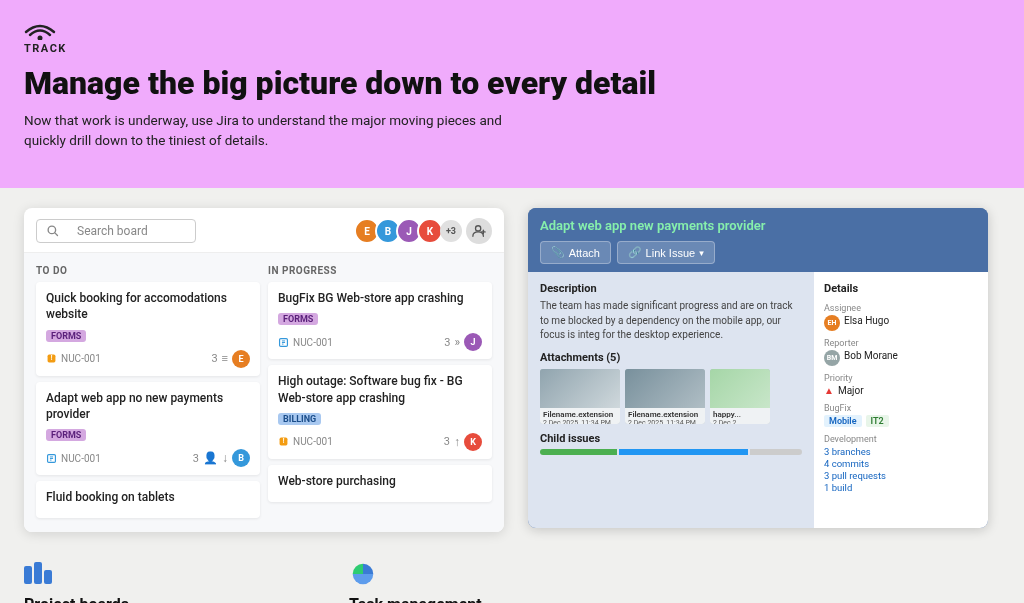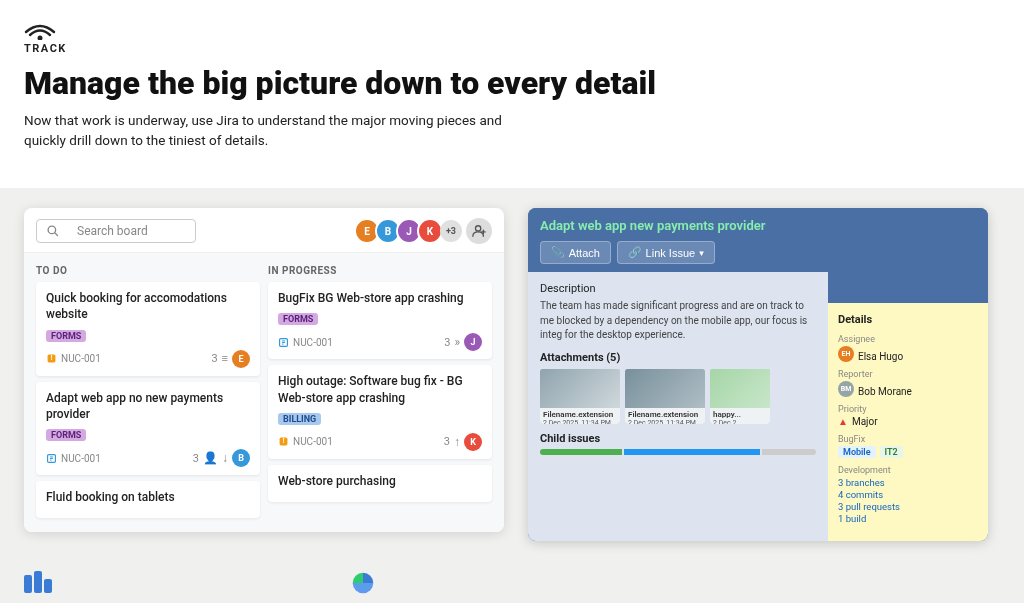--- a/index.html
+++ b/index.html
@@ -4,21 +4,21 @@
   <style>
     * { box-sizing: border-box; margin: 0; padding: 0; }
     body {
       font-family: -apple-system, BlinkMacSystemFont, 'Segoe UI', Roboto, sans-serif;
       background: #8dc63f;
       width: 1024px;
       min-height: 603px;
       overflow: hidden;
     }
     .top-section {
-      background: #ffffff;
+      background: #f0abfc;
       padding: 18px 24px 20px 24px;
     }
     .logo-area {
       display: flex;
       flex-direction: column;
       align-items: flex-start;
       margin-bottom: 10px;
     }
     .logo-icon {
       width: 32px;
@@ -249,21 +249,21 @@
       flex: 1;
     }
     .detail-main {
       flex: 1;
       background: #dde4f0;
       padding: 10px 12px;
       min-width: 0;
     }
     .detail-section-title {
       font-size: 11px;
-      font-weight: 400;
+      font-weight: 700;
       color: #222;
       margin-bottom: 4px;
     }
     .detail-desc-text {
       font-size: 10px;
       color: #444;
       line-height: 1.45;
       margin-bottom: 8px;
     }
     .attachments-label {
@@ -306,45 +306,44 @@
       display: flex;
       gap: 2px;
       height: 6px;
       border-radius: 3px;
       overflow: hidden;
     }
     .progress-bar-green { background: #4caf50; flex: 3; }
     .progress-bar-blue { background: #2196f3; flex: 5; }
     .progress-bar-gray { background: #ccc; flex: 2; }
     .detail-sidebar {
-      width: 160px;
-      background: #fef9c3;
+      width: 174px;
+      background: #ffffff;
       padding: 10px 10px;
       font-size: 10px;
-      margin-top: 31px;
     }
     .sidebar-title {
       font-size: 11px;
       font-weight: 700;
       color: #222;
       margin-bottom: 8px;
     }
     .sidebar-row {
       margin-bottom: 7px;
     }
     .sidebar-row-label {
       font-size: 9px;
       color: #888;
       margin-bottom: 2px;
     }
     .sidebar-row-value {
       font-size: 10px;
       color: #222;
       display: flex;
-      align-items: flex-end;
+      align-items: flex-start;
       gap: 4px;
     }
     .priority-icon { color: #e53935; font-size: 10px; }
     .label-tag {
       display: inline-block;
       font-size: 9px;
       font-weight: 600;
       border-radius: 2px;
       padding: 1px 5px;
     }

